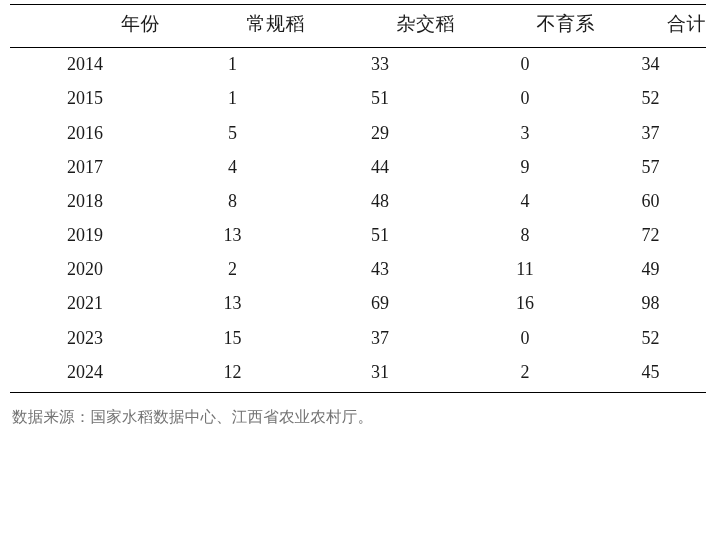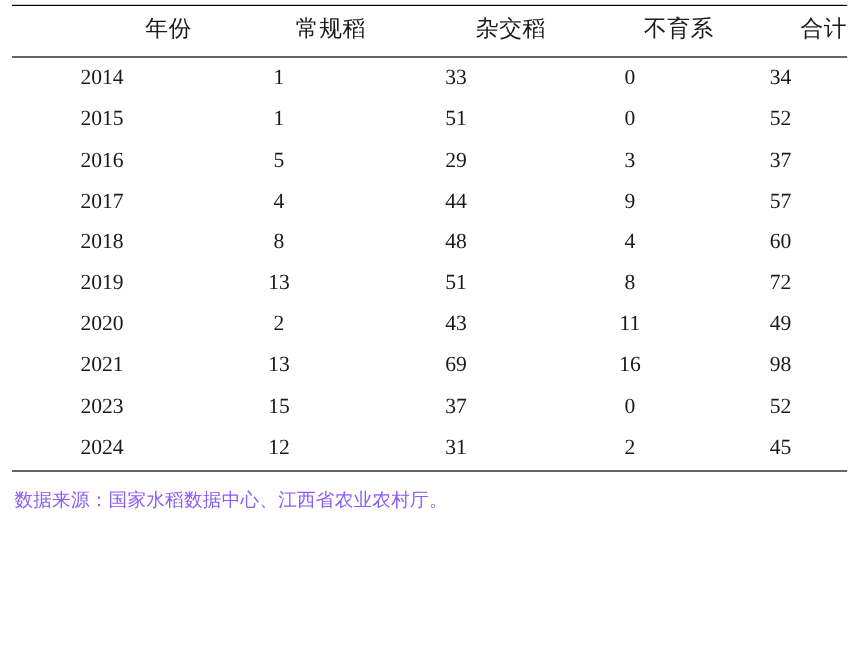--- a/index.html
+++ b/index.html
@@ -51,21 +51,21 @@
   table.data-table tbody tr:last-child td {
     border-bottom: 1.6px solid #000;
     padding-bottom: 9px;
   }
   .source-note {
     font-size: 15.5px;
     font-family: "Liberation Sans", "DejaVu Sans", sans-serif;
     margin-top: 14px;
     padding-left: 2px;
     letter-spacing: 0.2px;
-    color: #8b5cf6;
+    color: #737373;
   }
 </style>
 </head>
 <body>
 
 <div class="page">
 
   <table class="data-table">
     <colgroup>
       <col class="c-year">

